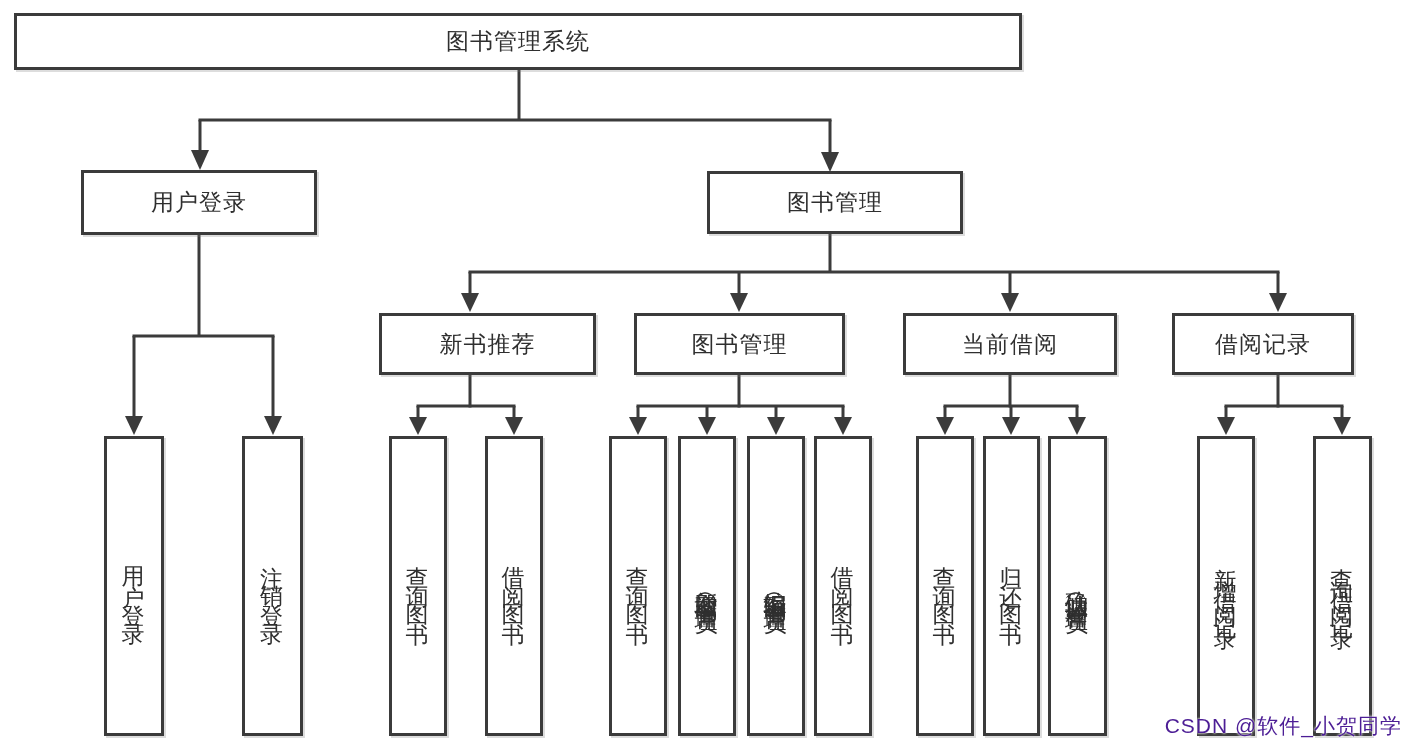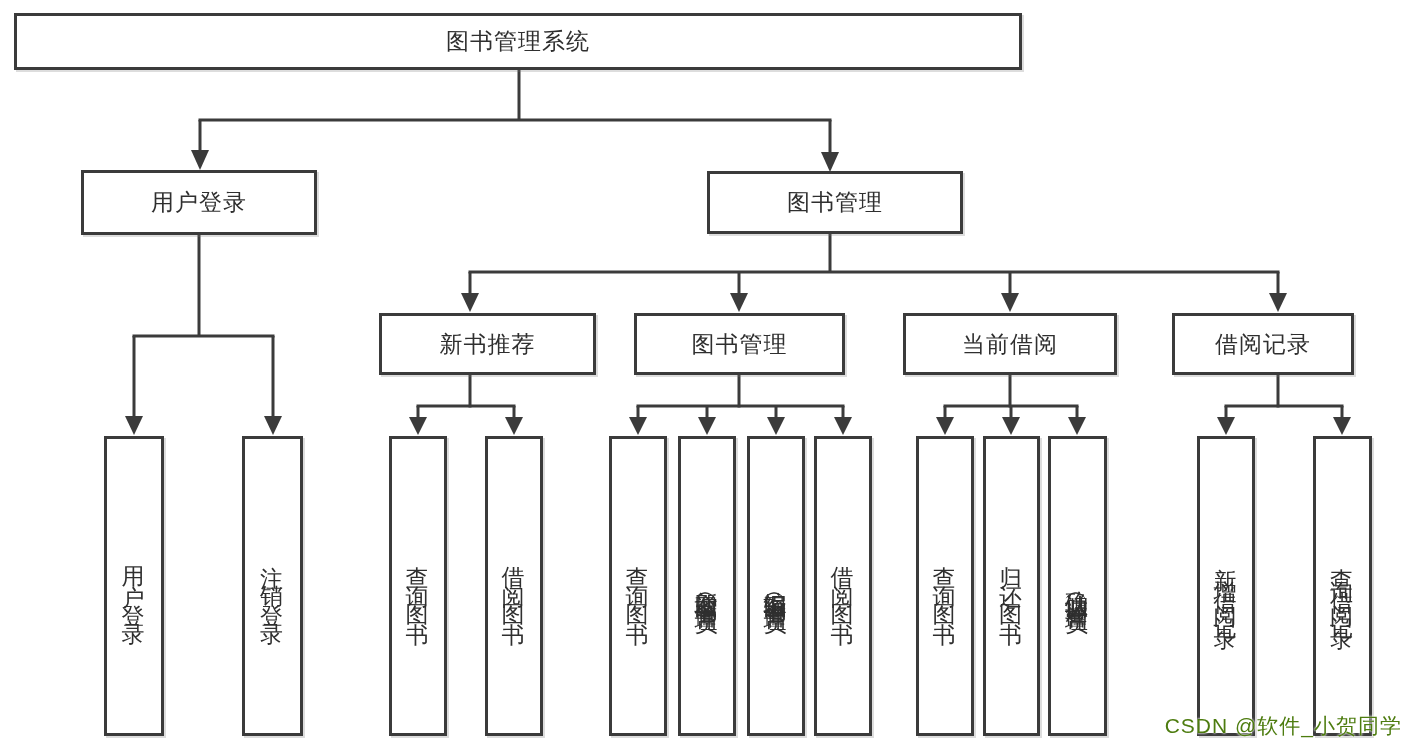--- a/index.html
+++ b/index.html
@@ -35,21 +35,21 @@
   .ls-wide{letter-spacing:19px;}
   .ls-mid{letter-spacing:12px;}
   .ls-tight{letter-spacing:3px;}
   .label{white-space:nowrap;}
   .watermark{
     position:absolute;
     top:712px;
     right:3px;
     z-index:2;
     font-size:21px;
-    color:#4d7c0f;
+    color:#4c1d95;
     text-shadow:0 0 3px #ffffff,0 0 2px #ffffff;
     letter-spacing:1px;
   }
 </style>
 </head>
 <body>
 
 <div class="canvas">
 
   <svg class="wires" width="1405" height="747" viewBox="0 0 1405 747" xmlns="http://www.w3.org/2000/svg">

